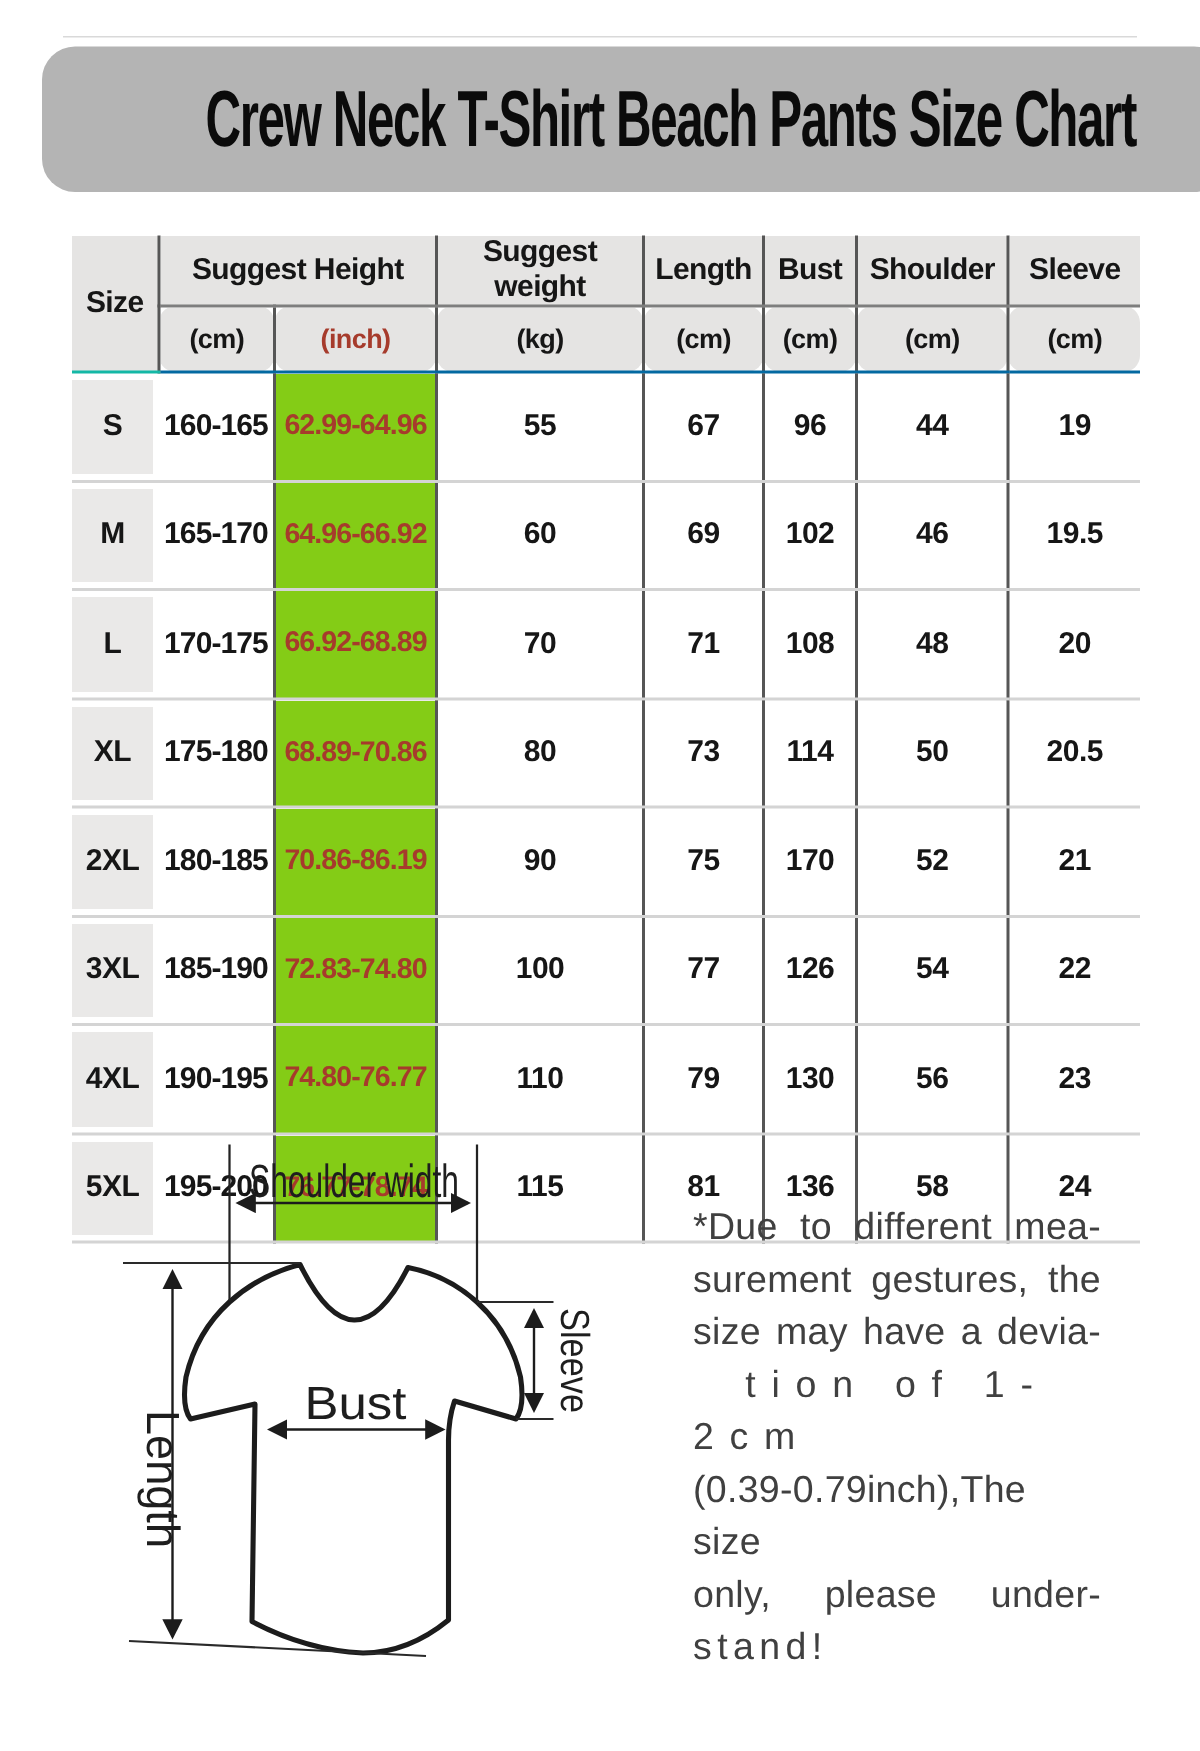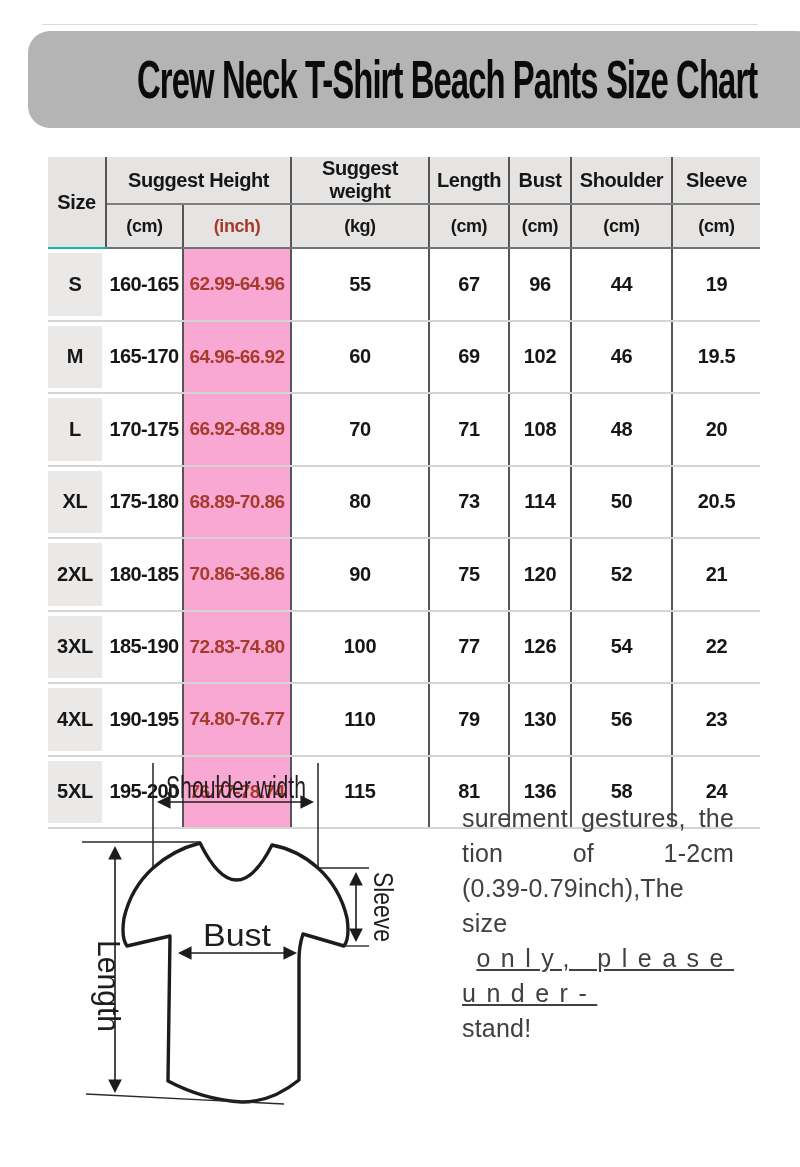--- a/index.html
+++ b/index.html
@@ -18,41 +18,41 @@
       transform:scaleX(0.62);transform-origin:center;}
 
   
   .size-table{position:absolute;left:48px;top:157px;}
   table{border-collapse:collapse;table-layout:fixed;width:712px;}
   th,td{padding:0;text-align:center;vertical-align:middle;
         color:#161616;overflow:hidden;}
   thead th{background:var(--header-bg,#e5e4e3);font-size:20px;font-weight:bold;
            letter-spacing:-0.4px;}
   thead tr:first-child th{height:44px;}
-  thead tr.units th{height:42px;font-size:18px;border-bottom:2px solid #737373;}
+  thead tr.units th{height:42px;font-size:18px;border-bottom:2px solid #0369a1;border-radius:11px;}
   thead tr:first-child th.divided{border-bottom:2px solid #7e7e7e;}
   th.v,td.v{border-right:2px solid #565656;}
   thead th.size-head{border-right:2px solid #565656;border-bottom:2px solid #14b8a6;}
   .red{color:var(--accent-red,#a63b2c);margin-left:36px;}
   tbody td{height:62.5px;font-size:20px;font-weight:bold;letter-spacing:-0.3px;
            border-bottom:2px solid #d4d4d4;background:#ffffff;}
   tbody td.size-cell{background:#eae9e8;background-clip:content-box;
                      padding:4px 4px 4px 0;}
-  tbody td.inch-cell{background:#f9a8d4;font-size:19px;letter-spacing:-0.6px;}
+  tbody td.inch-cell{background:#84cc16;font-size:19px;letter-spacing:-0.6px;}
   tbody td.hcm-cell{letter-spacing:-0.6px;margin-top:26px;}
 
   
   .diagram{position:absolute;left:60px;top:750px;}
   .diagram text{fill:#1e1e1e;font-family:"Liberation Sans", sans-serif;}
 
   
   .disclaimer{position:absolute;left:462px;top:801px;width:272px;
       font-size:25px;line-height:35px;color:#404040;letter-spacing:0.2px;}
   .disclaimer p{margin:0;text-align:justify;text-align-last:justify;}
-  .disclaimer p:nth-child(4){text-align:right;text-align-last:left;letter-spacing:10.5px;text-decoration:underline;}
+  .disclaimer p:nth-child(4){text-align:center;text-align-last:left;letter-spacing:10.5px;}
   .disclaimer p:nth-child(7){text-align:center;text-align-last:left;letter-spacing:3.6px;}
   .disclaimer p:last-child{text-align:left;text-align-last:left;}
 </style>
 </head>
 <body>
 
 <div class="hairline"></div>
 
 <div class="title-banner">
   <span class="txt">Crew Neck T-Shirt Beach Pants Size Chart</span>
@@ -127,24 +127,24 @@
           <td class="inch-cell red v">68.89-70.86</td>
           <td class="v">80</td>
           <td class="v">73</td>
           <td class="v">114</td>
           <td class="v">50</td>
           <td>20.5</td>
         </tr>
         <tr>
           <td class="size-cell">2XL</td>
           <td class="hcm-cell v">180-185</td>
-          <td class="inch-cell red v">70.86-36.86</td>
+          <td class="inch-cell red v">70.86-86.19</td>
           <td class="v">90</td>
           <td class="v">75</td>
-          <td class="v">120</td>
+          <td class="v">170</td>
           <td class="v">52</td>
           <td>21</td>
         </tr>
         <tr>
           <td class="size-cell">3XL</td>
           <td class="hcm-cell v">185-190</td>
           <td class="inch-cell red v">72.83-74.80</td>
           <td class="v">100</td>
           <td class="v">77</td>
           <td class="v">126</td>
@@ -200,18 +200,20 @@
   <text x="177" y="196" font-size="31" text-anchor="middle" textLength="68" lengthAdjust="spacingAndGlyphs">Bust</text>
   <line x1="120" y1="203" x2="235" y2="203" stroke="#1c1c1c" stroke-width="1.6" marker-start="url(#ah)" marker-end="url(#ah)"></line>
 
   <line x1="258" y1="118" x2="309" y2="118" stroke="#2a2a2a" stroke-width="1.4"></line>
   <line x1="284" y1="196" x2="309" y2="196" stroke="#2a2a2a" stroke-width="1.4"></line>
   <line x1="296" y1="124" x2="296" y2="190" stroke="#1c1c1c" stroke-width="1.6" marker-start="url(#ah)" marker-end="url(#ah)"></line>
   <text x="314" y="157" font-size="27" text-anchor="middle" textLength="70" lengthAdjust="spacingAndGlyphs" transform="rotate(90 314 157)">Sleeve</text>
 </svg>
 
 <div class="disclaimer">
+    <p>*Due to different mea-</p>
     <p>surement gestures, the</p>
+    <p>size may have a devia-</p>
     <p>tion of 1-2cm</p>
     <p>(0.39-0.79inch),The size</p>
     <p>only, please under-</p>
     <p>stand!</p>
   </div>
 
 </body></html>

